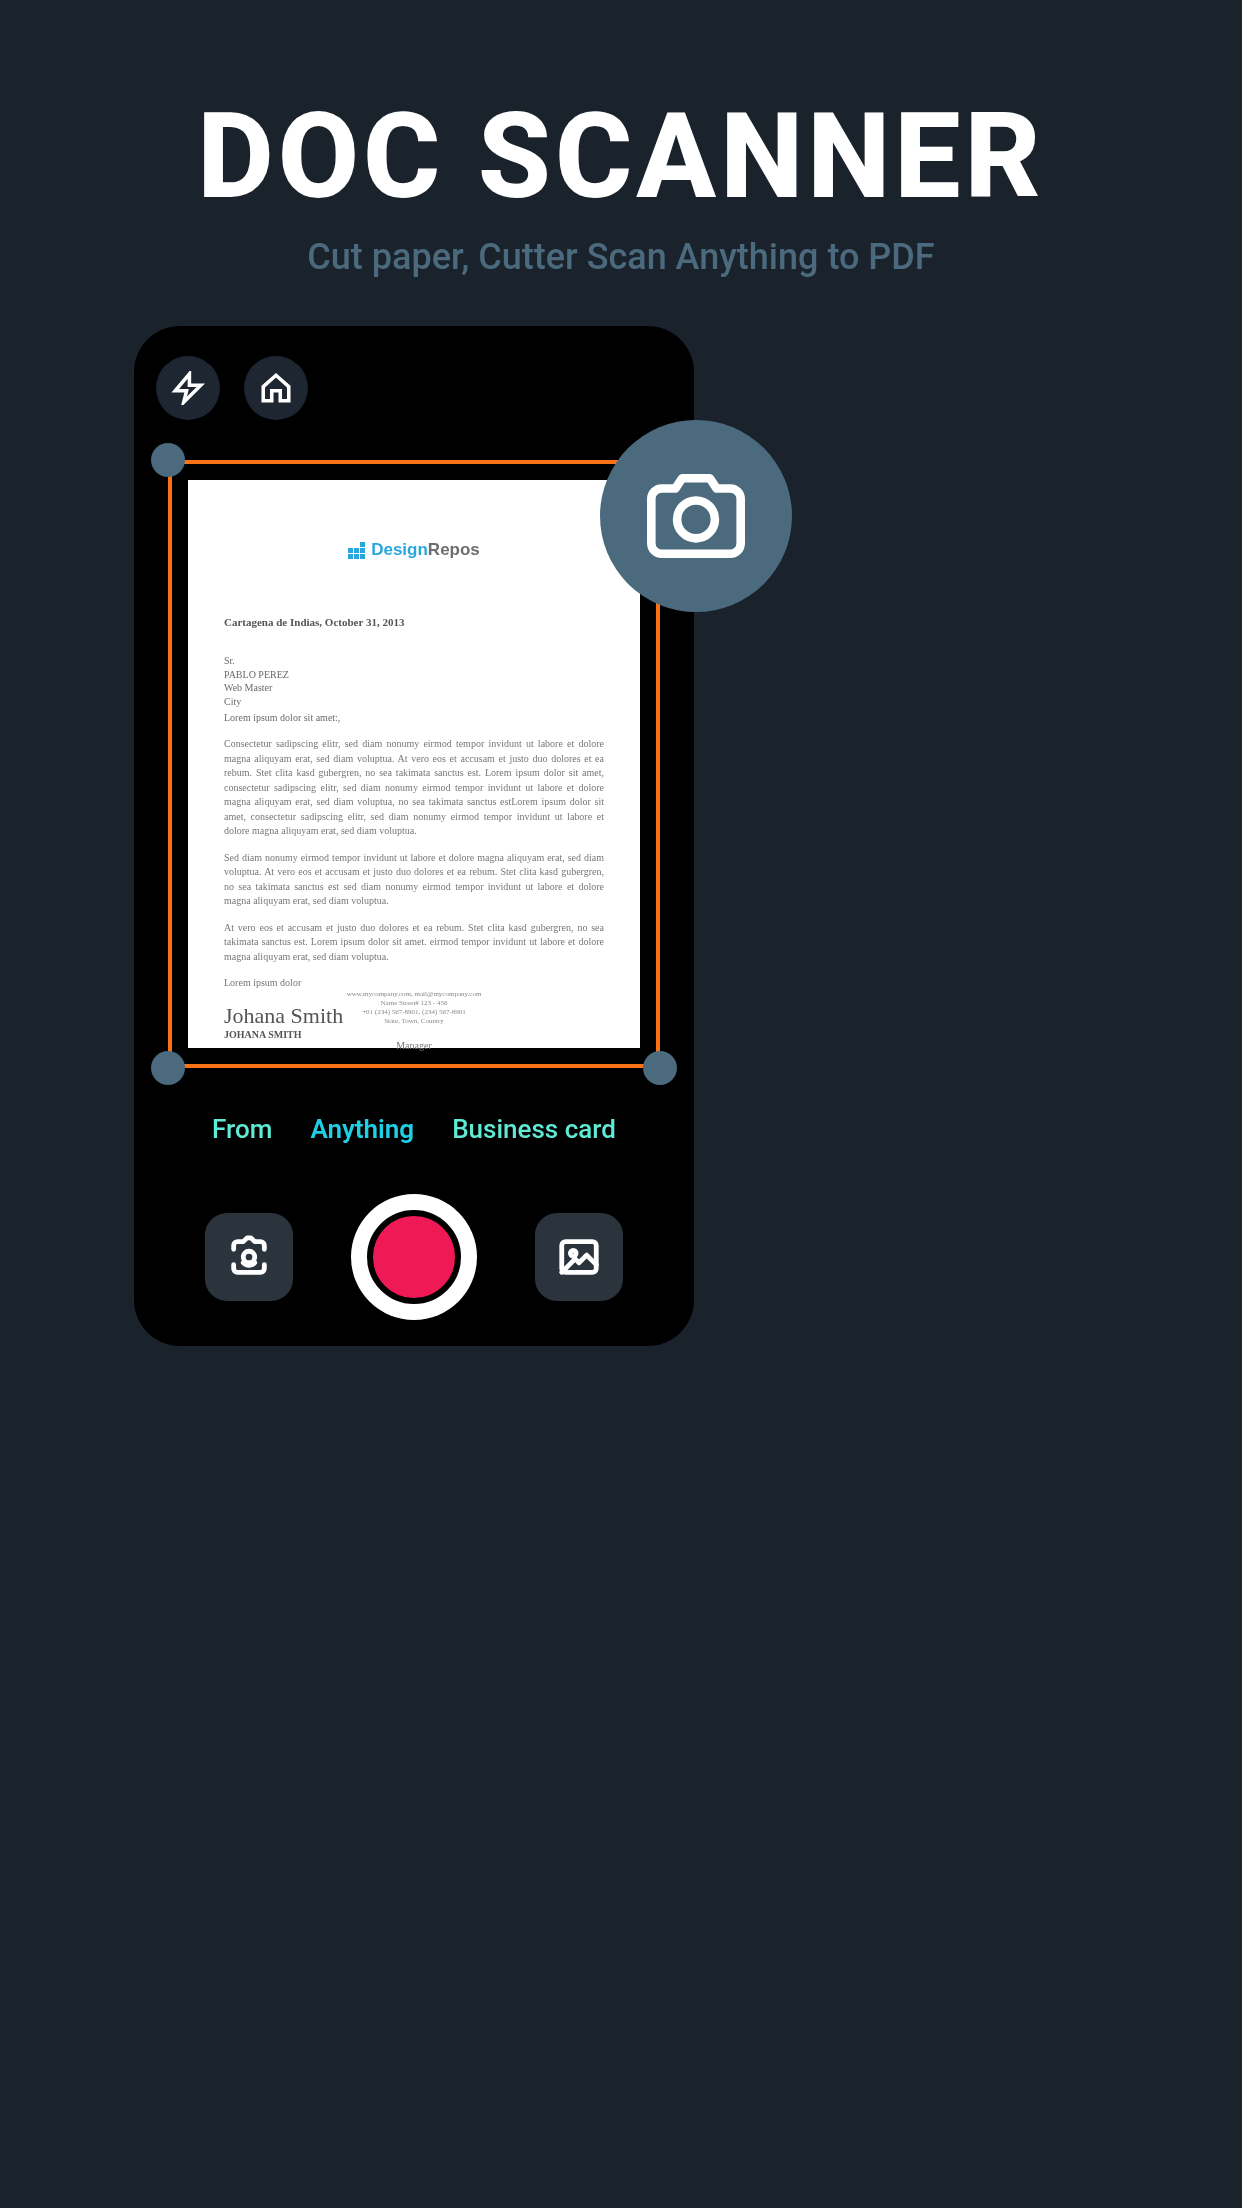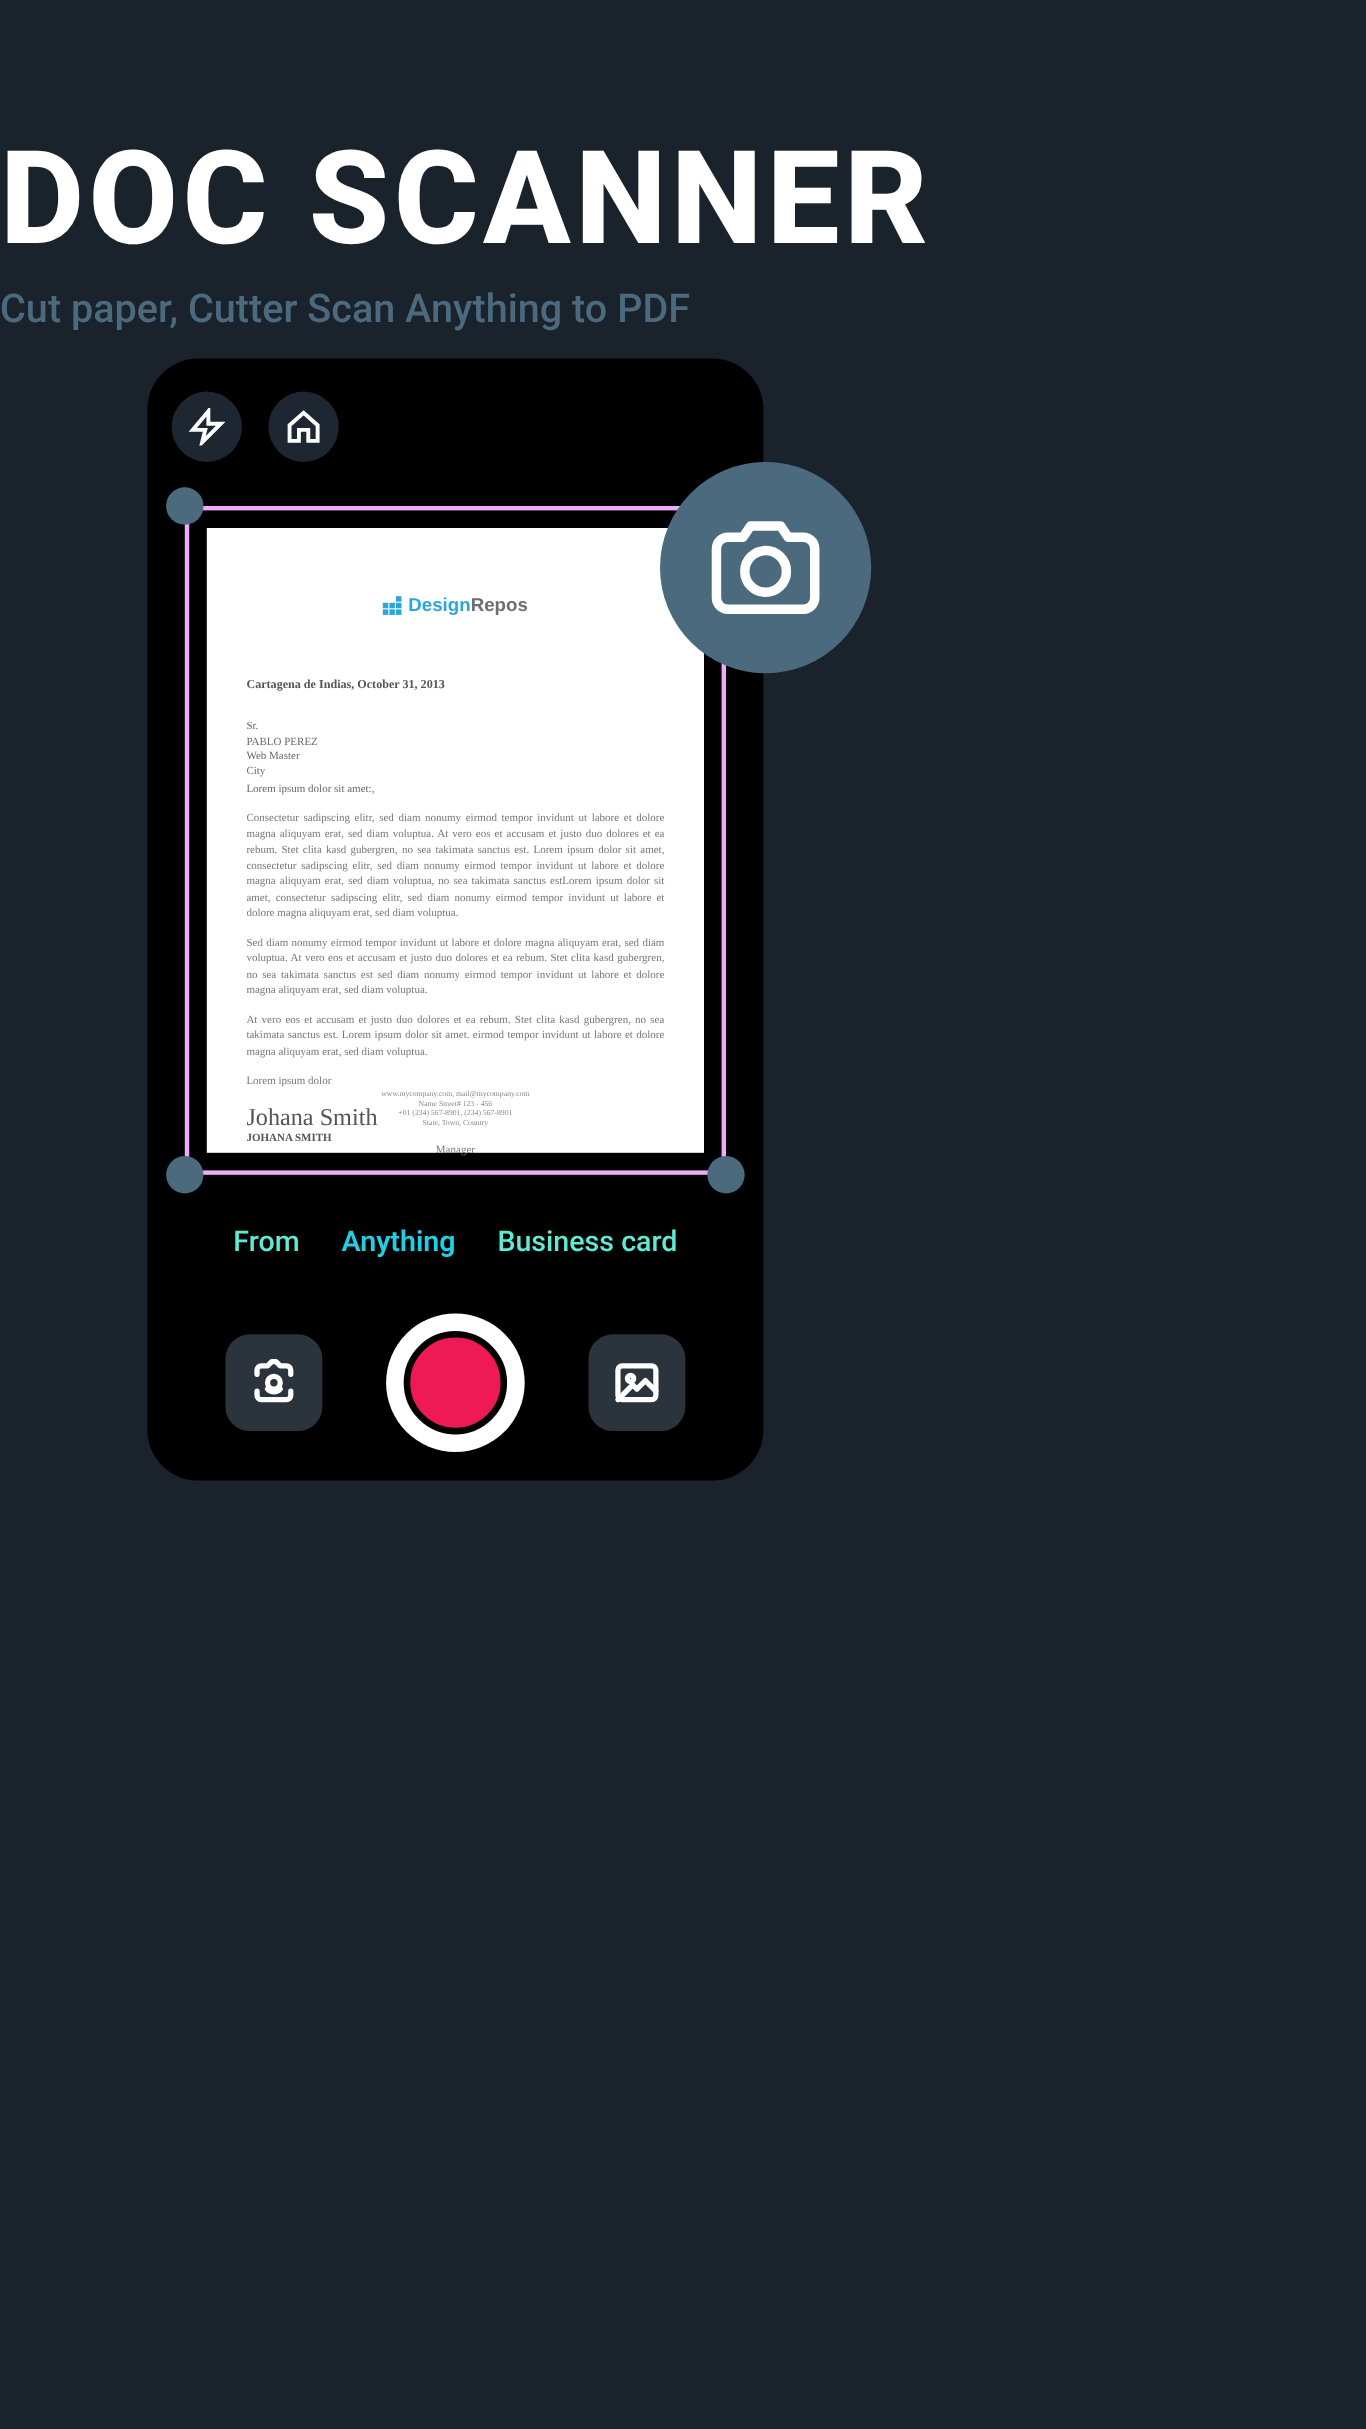--- a/index.html
+++ b/index.html
@@ -7,23 +7,24 @@
   body {
     background: #1a222c;
     font-family: -apple-system, BlinkMacSystemFont, "Segoe UI", Roboto, Helvetica, Arial, sans-serif;
     overflow: hidden;
     position: relative;
   }
 
   
   .hero {
     position: absolute;
-    top: 112px;
+    top: 88px;
     left: 0;
     width: 100%;
+    text-align: center;
   }
   .hero-title {
     font-size: 118px;
     font-weight: 800;
     letter-spacing: 4px;
     color: #ffffff;
   }
   .hero-subtitle {
     margin-top: 10px;
     font-size: 36px;
@@ -63,21 +64,21 @@
     position: relative;
     margin-top: 28px;
     height: 632px;
   }
   .crop-rect {
     position: absolute;
     left: 12px;
     top: 12px;
     right: 12px;
     bottom: 12px;
-    border: 4px solid #f0abfc;
+    border: 4px solid #f97316;
   }
   .crop-handle {
     position: absolute;
     width: 34px;
     height: 34px;
     background: #4b6a7e;
     border-radius: 50%;
   }
   .h-tl { left: -5px; top: -5px; }
   .h-tr { right: -5px; top: -5px; }

